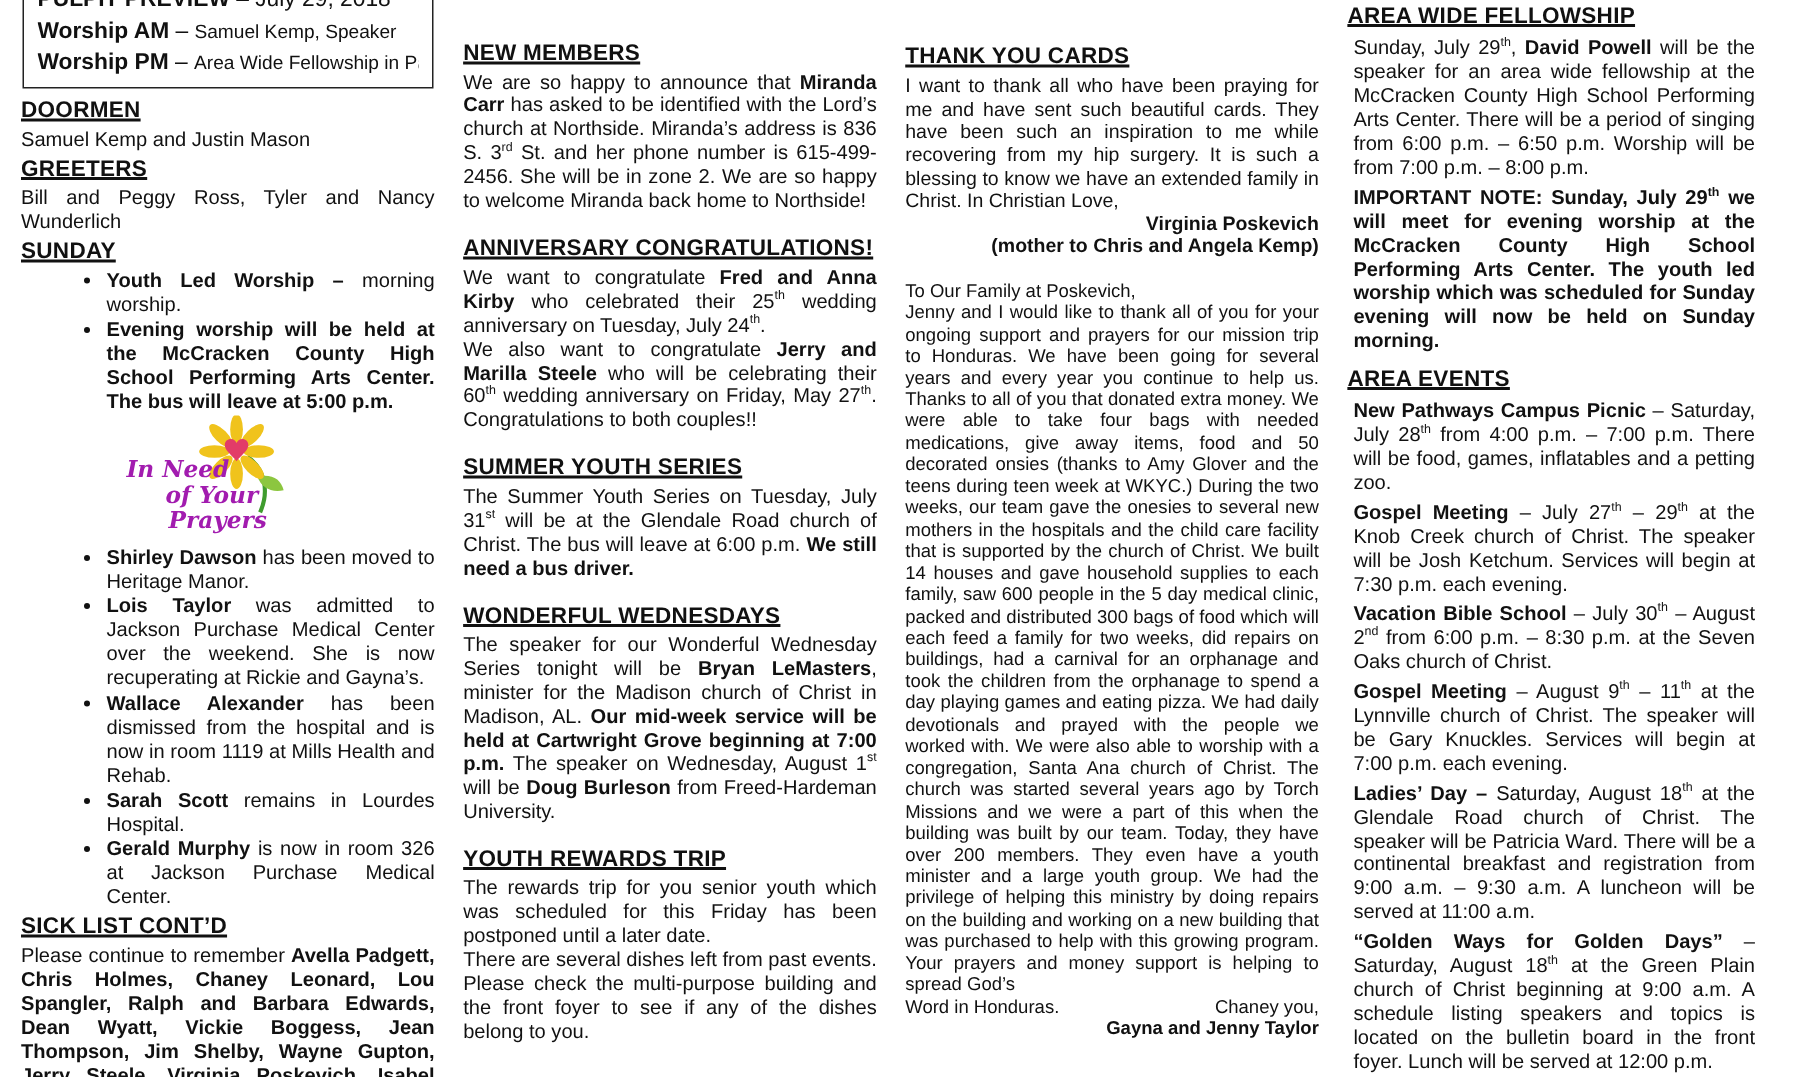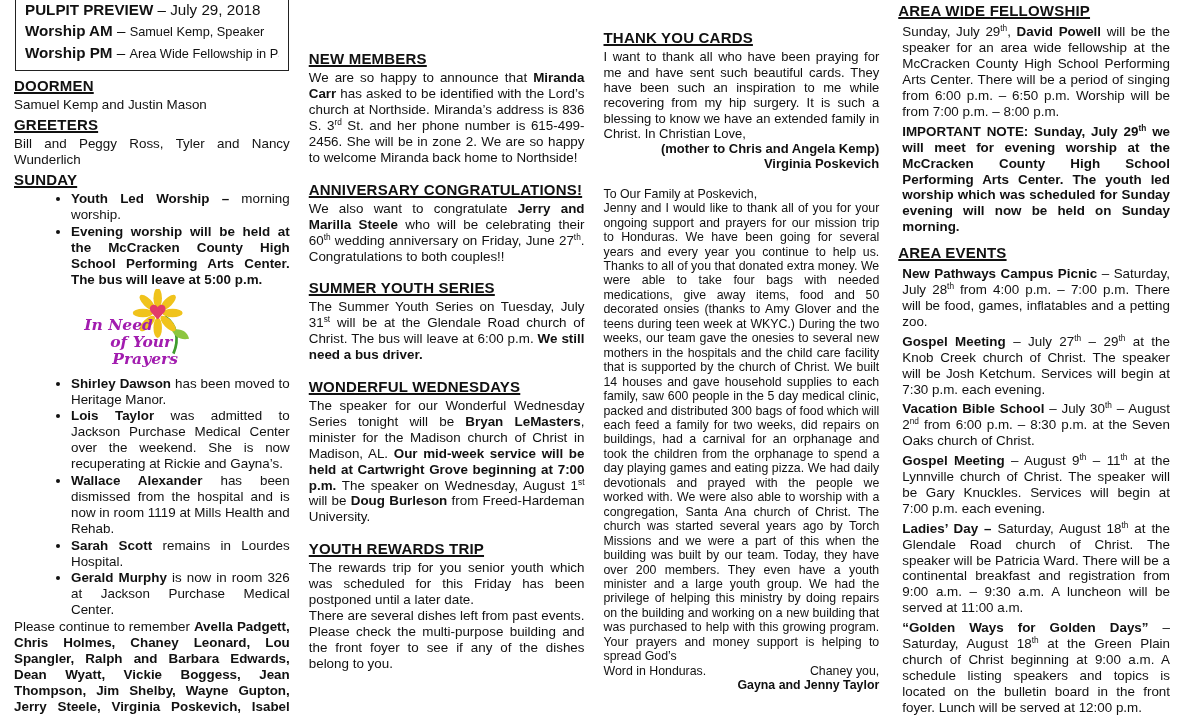--- a/index.html
+++ b/index.html
@@ -107,51 +107,53 @@
     </div>
 
     <ul>
       <li><span class="b">Shirley Dawson</span><span> has been moved to Heritage Manor.</span></li>
       <li><span class="b">Lois Taylor</span><span> was admitted to Jackson Purchase Medical Center over the weekend. She is now recuperating at Rickie and Gayna’s.</span></li>
       <li><span class="b">Wallace Alexander</span><span> has been dismissed from the hospital and is now in room 1119 at Mills Health and Rehab.</span></li>
       <li><span class="b">Sarah Scott</span><span> remains in Lourdes Hospital.</span></li>
       <li><span class="b">Gerald Murphy</span><span> is now in room 326 at Jackson Purchase Medical Center.</span></li>
     </ul>
 
+    <h2 class="sec">SICK LIST CONT’D</h2>
     <p class="just"><span>Please continue to remember </span><span class="b">Avella Padgett, Chris Holmes, Chaney Leonard, Lou Spangler, Ralph and Barbara Edwards, Dean Wyatt, Vickie Boggess, Jean Thompson, Jim Shelby, Wayne Gupton, Jerry Steele, Virginia Poskevich, Isabel Rhea and David Gore.</span></p>
   </div>
 
   <div class="col c2">
 
     <h2 class="sec mt0">NEW MEMBERS</h2>
     <p class="just"><span>We are so happy to announce that </span><span class="b">Miranda Carr</span><span> has asked to be identified with the Lord’s church at Northside. Miranda’s address is 836 S. 3</span><sup>rd</sup><span> St. and her phone number is 615-499-2456. She will be in zone 2. We are so happy to welcome Miranda back home to Northside!</span></p>
 
     <h2 class="sec">ANNIVERSARY CONGRATULATIONS!</h2>
-    <p class="just"><span>We also want to congratulate </span><span class="b">Jerry and Marilla Steele</span><span> who will be celebrating their 60</span><sup>th</sup><span> wedding anniversary on Friday, June 27</span><sup>th</sup><span>. Congratulations to both couples!!</span></p>
+    <p class="just"><span>We want to congratulate </span><span class="b">Fred and Anna Kirby</span><span> who celebrated their 25</span><sup>th</sup><span> wedding anniversary on Tuesday, July 24</span><sup>th</sup><span>.</span></p>
+    <p class="just"><span>We also want to congratulate </span><span class="b">Jerry and Marilla Steele</span><span> who will be celebrating their 60</span><sup>th</sup><span> wedding anniversary on Friday, May 27</span><sup>th</sup><span>. Congratulations to both couples!!</span></p>
 
     <h2 class="sec">SUMMER YOUTH SERIES</h2>
     <p class="just"><span>The Summer Youth Series on Tuesday, July 31</span><sup>st</sup><span> will be at the Glendale Road church of Christ. The bus will leave at 6:00 p.m. </span><span class="b">We still need a bus driver.</span></p>
 
     <h2 class="sec">WONDERFUL WEDNESDAYS</h2>
     <p class="just"><span>The speaker for our Wonderful Wednesday Series tonight will be </span><span class="b">Bryan LeMasters</span><span>, minister for the Madison church of Christ in Madison, AL. </span><span class="b">Our mid-week service will be held at Cartwright Grove beginning at 7:00 p.m.</span><span> The speaker on Wednesday, August 1</span><sup>st</sup><span> will be </span><span class="b">Doug Burleson</span><span> from Freed-Hardeman University.</span></p>
 
     <h2 class="sec">YOUTH REWARDS TRIP</h2>
     <p class="just"><span>The rewards trip for you senior youth which was scheduled for this Friday has been postponed until a later date.</span></p>
 
     <p class="just"><span>There are several dishes left from past events. Please check the multi-purpose building and the front foyer to see if any of the dishes belong to you.</span></p>
   </div>
 
   <div class="col c3">
 
     <h2 class="sec mt0">THANK YOU CARDS</h2>
 
     <div class="letter1">
       <p class="just"><span>I want to thank all who have been praying for me and have sent such beautiful cards. They have been such an inspiration to me while recovering from my hip surgery. It is such a blessing to know we have an extended family in Christ.  In Christian Love,</span></p>
+      <p class="sig">Virginia Poskevich</p>
       <p class="sig">(mother to Chris and Angela Kemp)</p>
-      <p class="sig">Virginia Poskevich</p>
     </div>
 
     <div class="letter2">
       <p>To Our Family at Poskevich,</p>
       <p class="just"><span>Jenny and I would like to thank all of you for your ongoing support and prayers for our mission trip to Honduras. We have been going for several years and every year you continue to help us. Thanks to all of you that donated extra money. We were able to take four bags with needed medications, give away items, food and 50 decorated onsies (thanks to Amy Glover and the teens during teen week at WKYC.) During the two weeks, our team gave the onesies to several new mothers in the hospitals and the child care facility that is supported by the church of Christ. We built 14 houses and gave household supplies to each family, saw 600 people in the 5 day medical clinic, packed and distributed 300 bags of food which will each feed a family for two weeks, did repairs on buildings, had a carnival for an orphanage and took the children from the orphanage to spend a day playing games and eating pizza. We had daily devotionals and prayed with the people we worked with. We were also able to worship with a congregation, Santa Ana church of Christ. The church was started several years ago by Torch Missions and we were a part of this when the building was built by our team. Today, they have over 200 members. They even have a youth minister and a large youth group. We had the privilege of helping this ministry by doing repairs on the building and working on a new building that was purchased to help with this growing program. Your prayers and money support is helping to spread God’s</span></p>
       <p class="closing-line">
         <span>Word in Honduras.</span>
         <span>Chaney you,</span>
       </p>
       <p class="sig">Gayna and Jenny Taylor</p>

